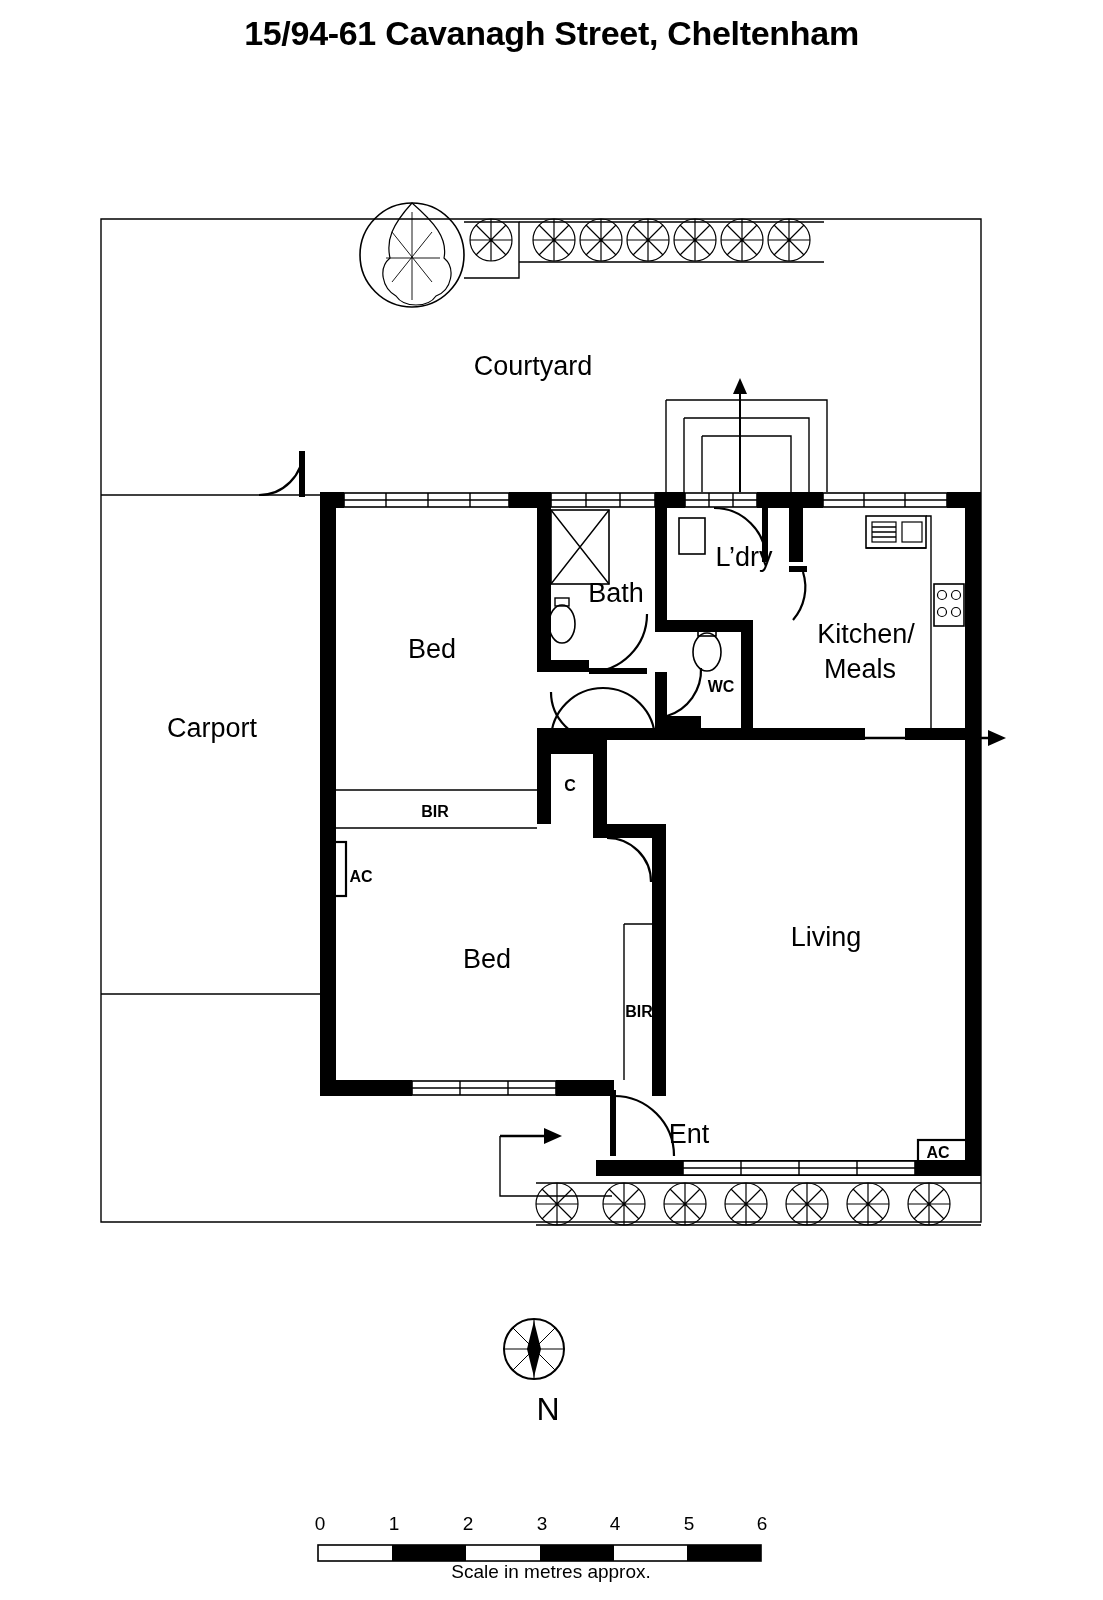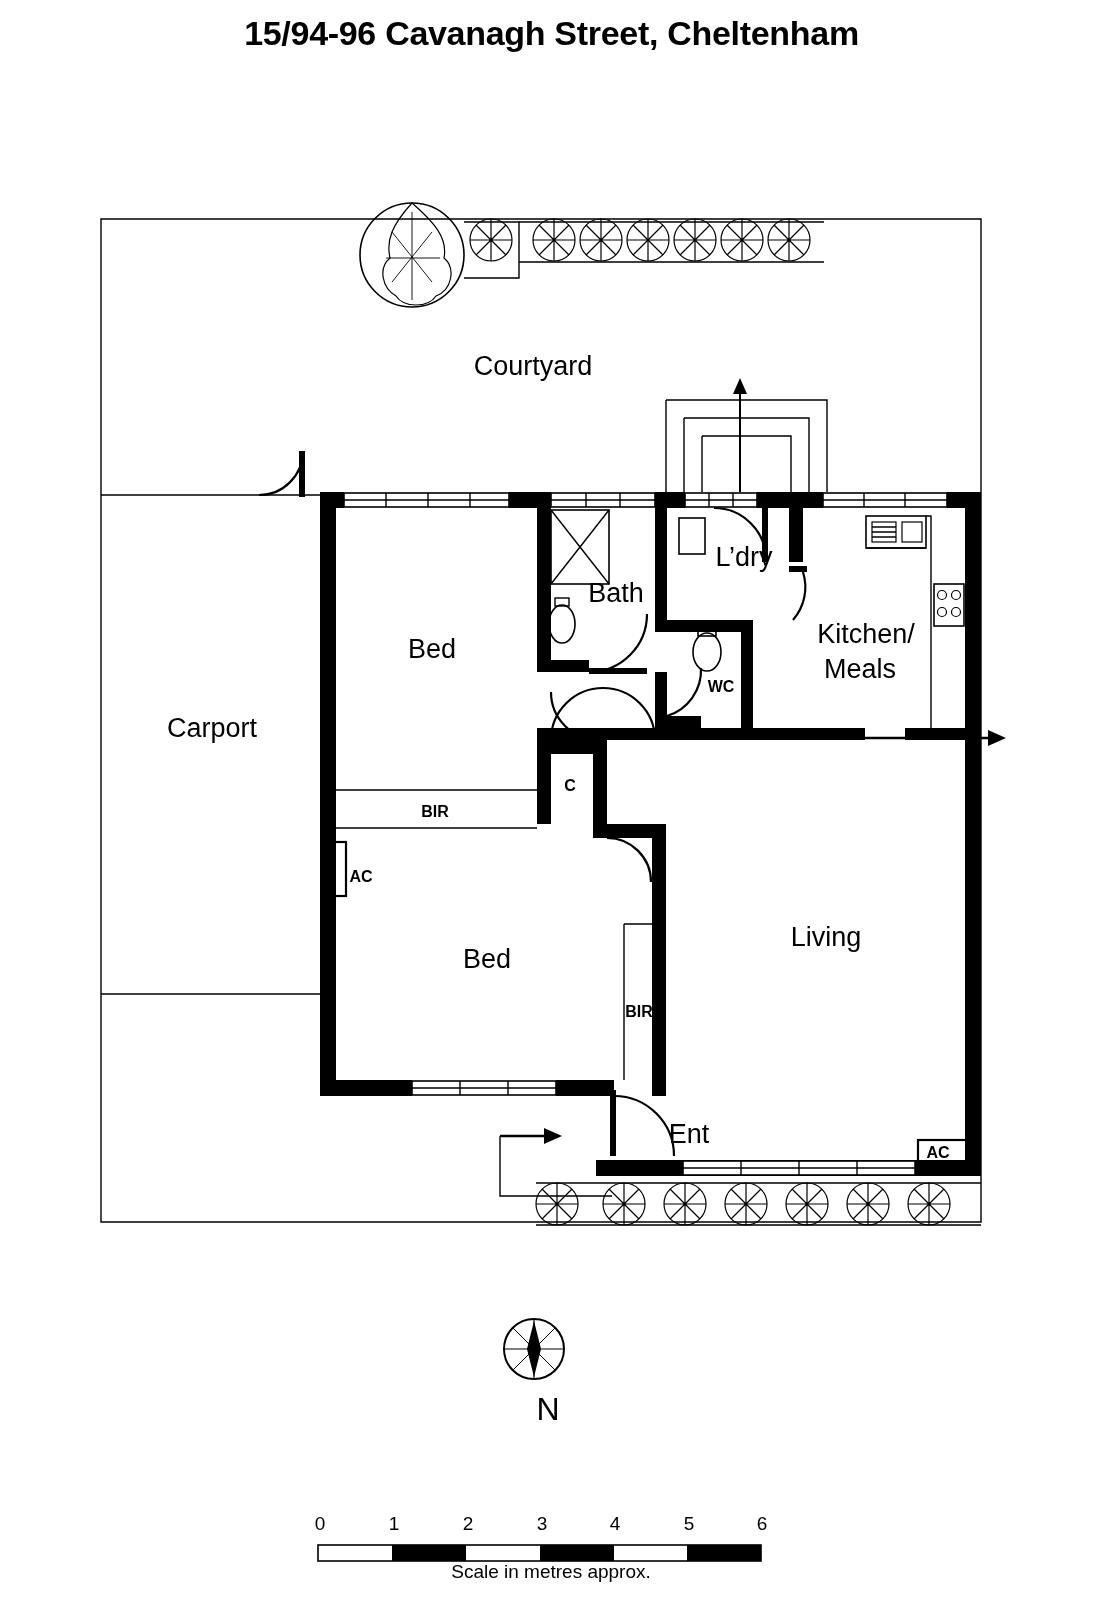--- a/index.html
+++ b/index.html
@@ -38,21 +38,21 @@
   .lbl-small { font-size: 16px; font-weight: bold; }
   .lbl-scale { font-size: 19px; }
   .lbl-n { font-size: 32px; }
   .w-thick { fill: #000; }
   .w-thin { fill: none; stroke: #000; stroke-width: 1.4; }
   .w-med { fill: none; stroke: #000; stroke-width: 2.2; }
 </style>
 </head>
 <body>
 
-<div id="title">15/94-96 Cavanagh Street, Cheltenham</div>
+<div id="title">15/94-61 Cavanagh Street, Cheltenham</div>
 
 <svg id="plan" width="1103" height="1600" viewBox="0 0 1103 1600">
 
   <g>
     <path class="w-thin" d="M101 219 H981 V1222 H101 Z"></path>
 
     <path class="w-thin" d="M101 495 H320"></path>
     <path class="w-thin" d="M101 994 H320"></path>
   </g>
 

